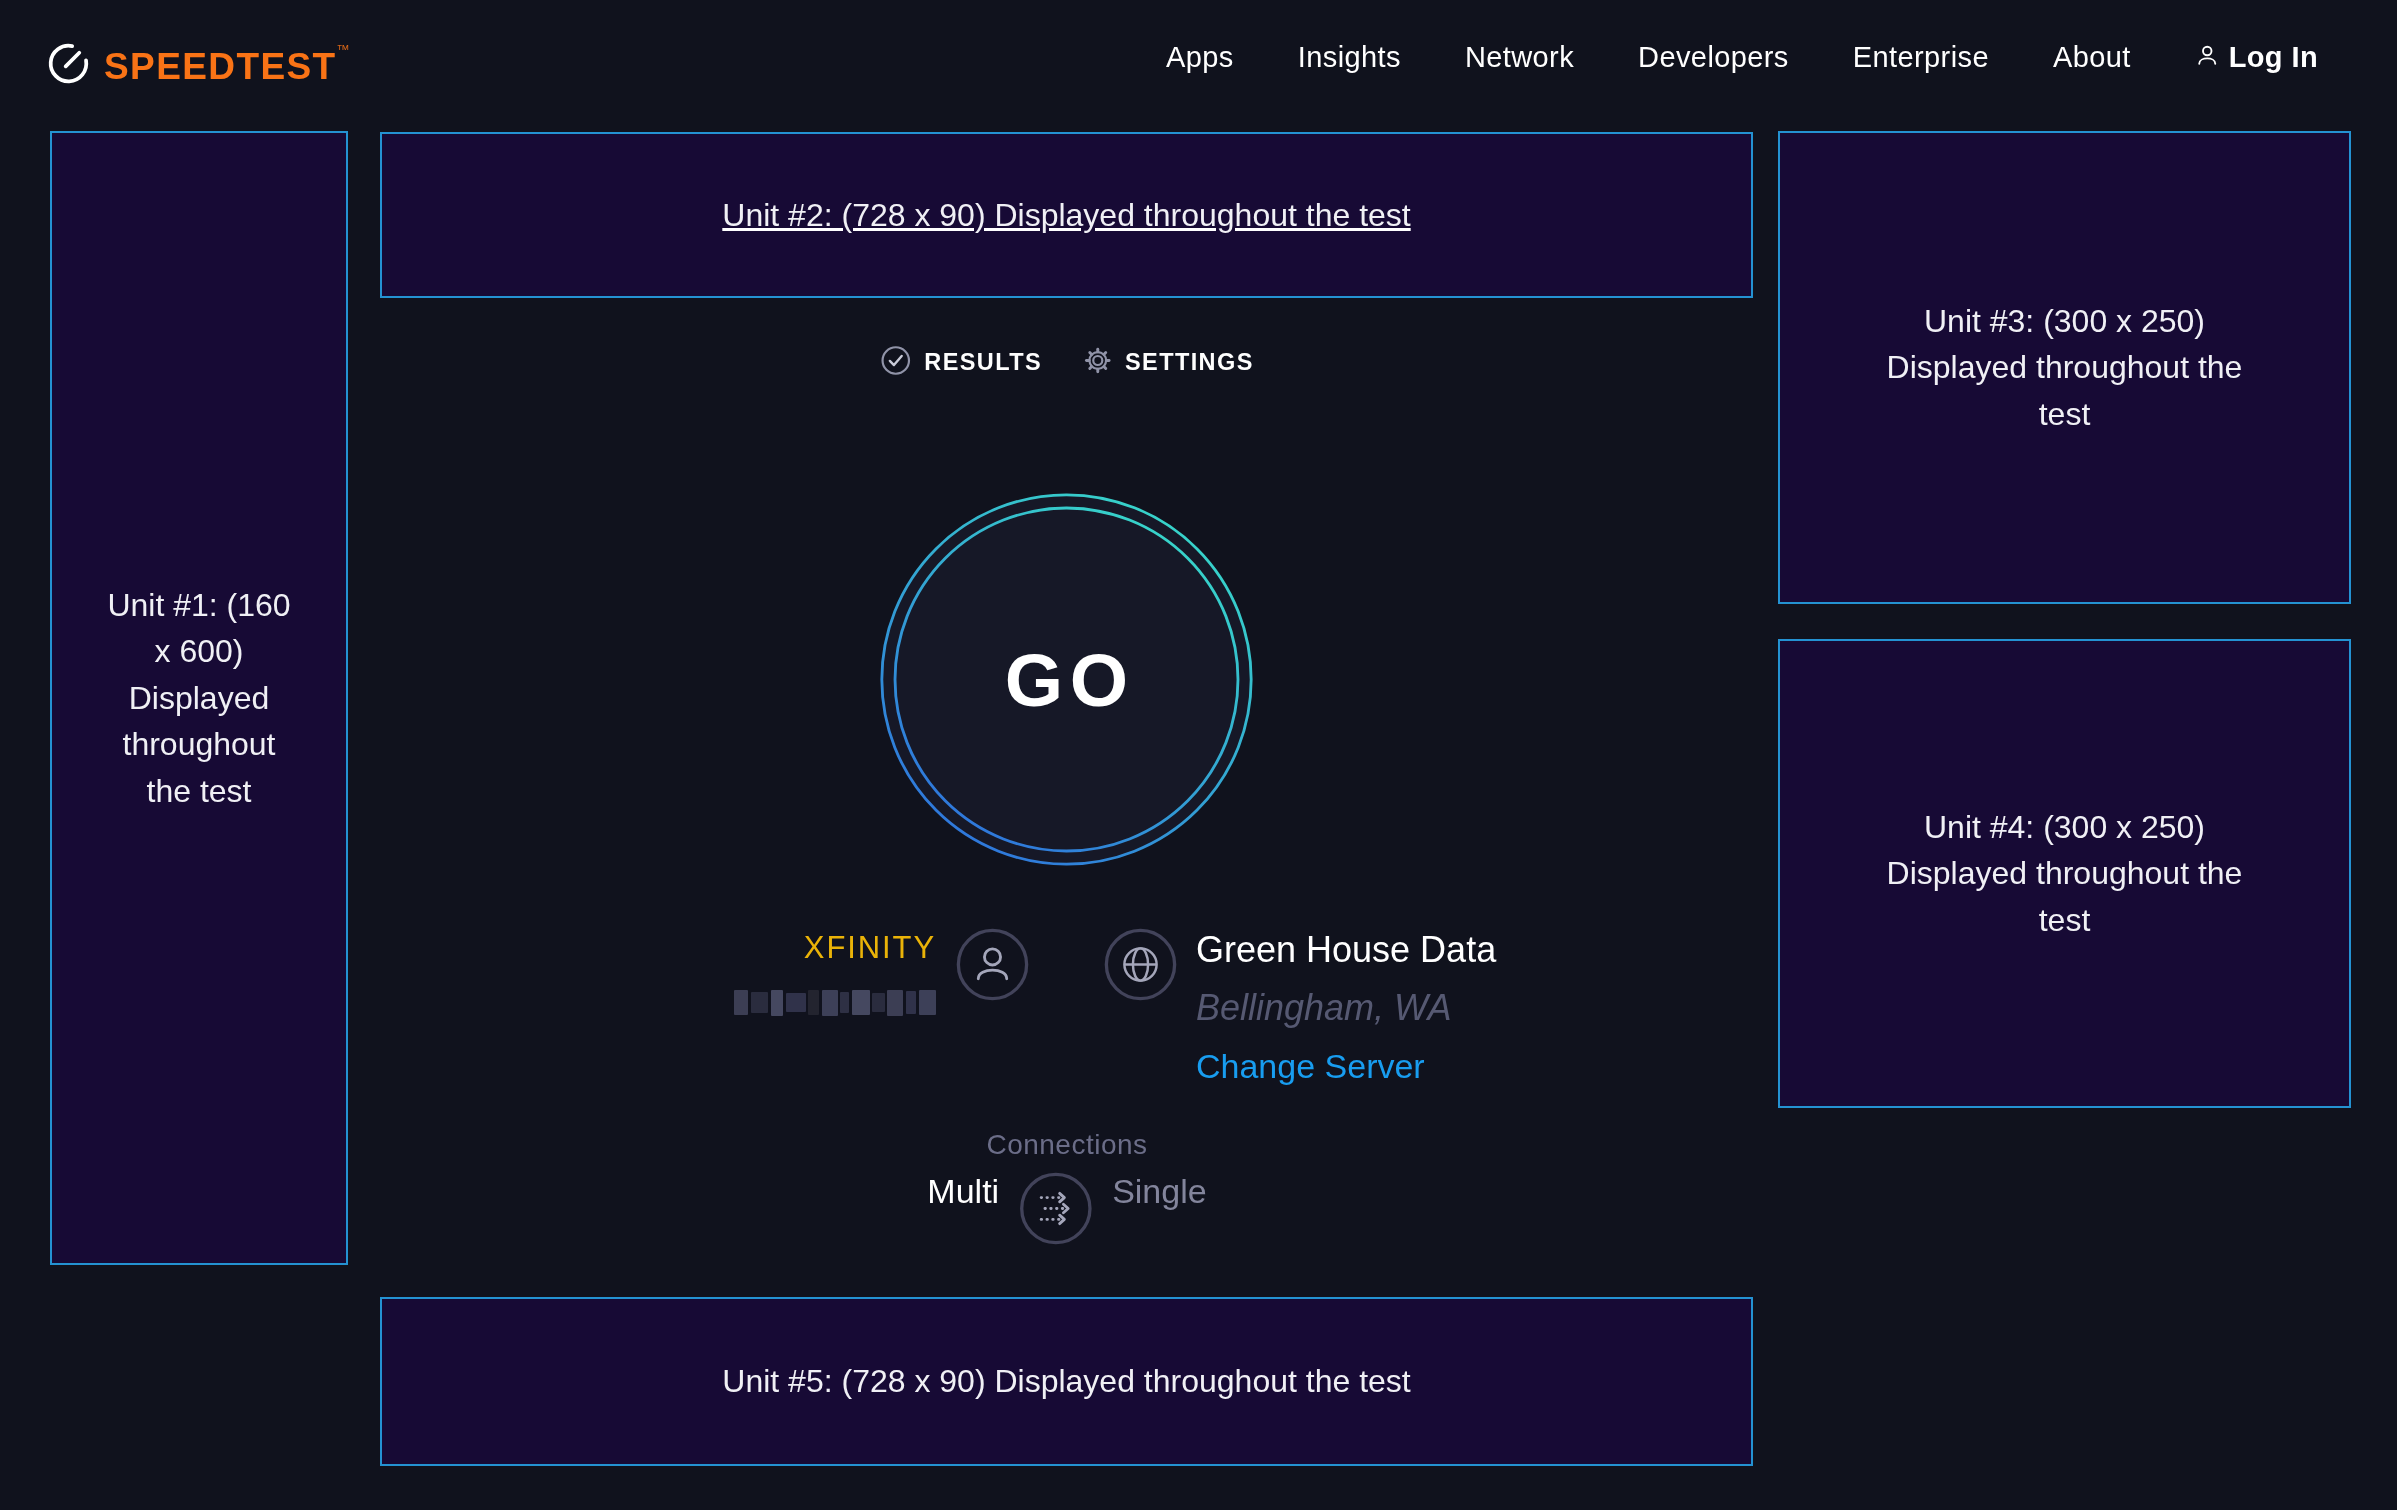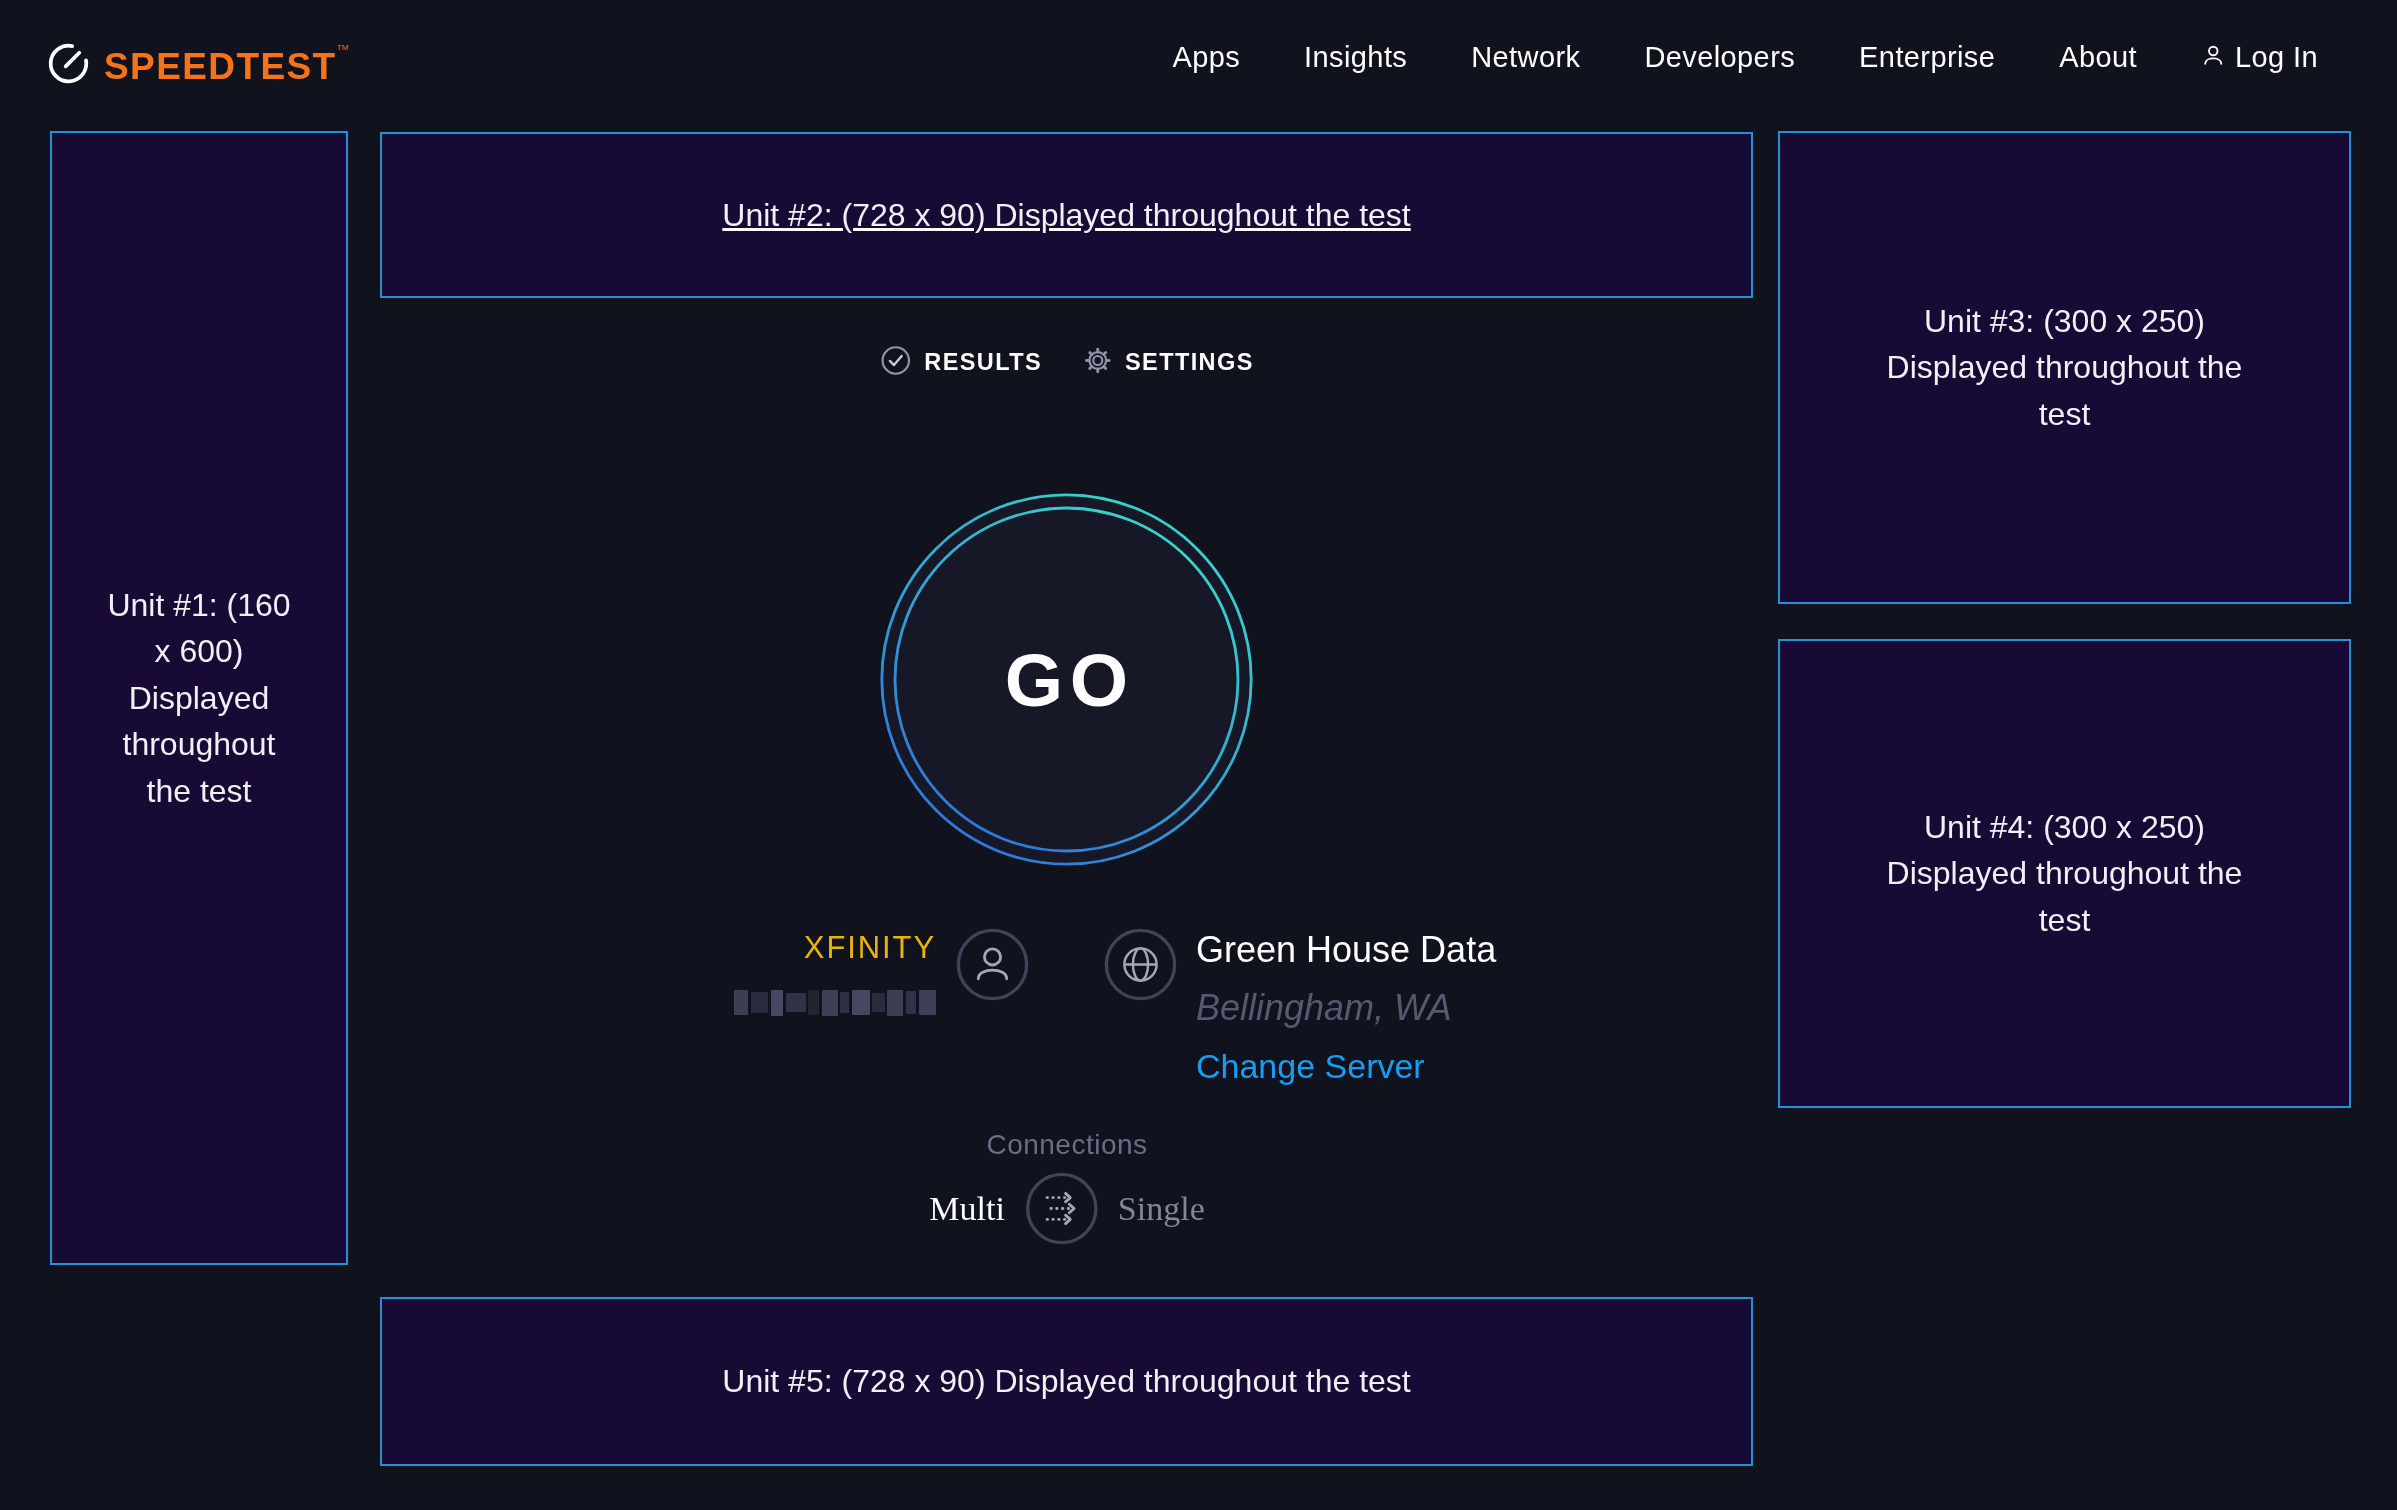--- a/index.html
+++ b/index.html
@@ -11,21 +11,21 @@
     color:#fff;
   }
 
   
   .header { position:absolute; left:0; top:0; width:2397px; height:105px; }
   .logo { position:absolute; left:46px; top:41px; display:flex; align-items:center; gap:13px; cursor:pointer; }
   .logo-text { font-size:37px; font-weight:700; letter-spacing:1.4px; color:#f97316; }
   .tm { font-size:13px; vertical-align:24.5px; font-weight:400; opacity:.85; }
   .nav { position:absolute; right:79px; top:41px; display:flex; align-items:center; gap:64px; }
   .nav-item { font-size:29px; color:#fff; letter-spacing:0.4px; cursor:pointer; white-space:nowrap; }
-  .login { display:flex; align-items:center; gap:9.4px; cursor:pointer; }
+  .login { display:flex; align-items:center; gap:9.4px; cursor:pointer;font-weight:bold; }
 
   
   .ad { position:absolute; background:#170a35; border:2.8px solid #2492d2;
         display:flex; align-items:center; justify-content:center; text-align:center; }
   .ad-text { font-size:32px; line-height:1.45; color:#f0f0f5; }
   .u1 { left:50px;  top:131px;  width:298px;  height:1134px; }
   .u1 .ad-text { max-width:196px; }
   .u2 { left:380px; top:132px;  width:1373px; height:166px;text-decoration:underline; }
   .u3 { left:1778px;top:131px;  width:573px;  height:473px; }
   .u3 .ad-text, .u4 .ad-text { max-width:367px; }
@@ -67,21 +67,21 @@
   .globe-circle  { left:1104px; top:928px; }
   .server-block { position:absolute; left:1196px; top:929px; }
   .server-name { font-size:36px; color:#fff; }
   .server-loc  { margin-top:16px; font-size:36px; color:#565972;font-style:italic; }
   .server-change { margin-top:18px; font-size:34px; color:#189df0; cursor:pointer; }
 
   
   .conn-label { position:absolute; left:1067px; top:1129px; transform:translateX(-50%);
                 font-size:28px; color:#6b6d88; letter-spacing:0.5px; }
   .conn-row { position:absolute; left:1067px; top:1172px; transform:translateX(-50%);
-              display:flex; align-items:center; gap:20px;font-family:Liberation Serif, serif; }
+              display:flex; align-items:flex-start; gap:20px; }
   .conn-multi  { font-size:34px; color:#fff; cursor:pointer; }
   .conn-single { font-size:34px; color:#83859c; cursor:pointer; }
   .conn-toggle { width:73px; height:73px; cursor:pointer; }
 </style>
 </head>
 <body>
 
 <div class="page">
 
   <div class="header">

